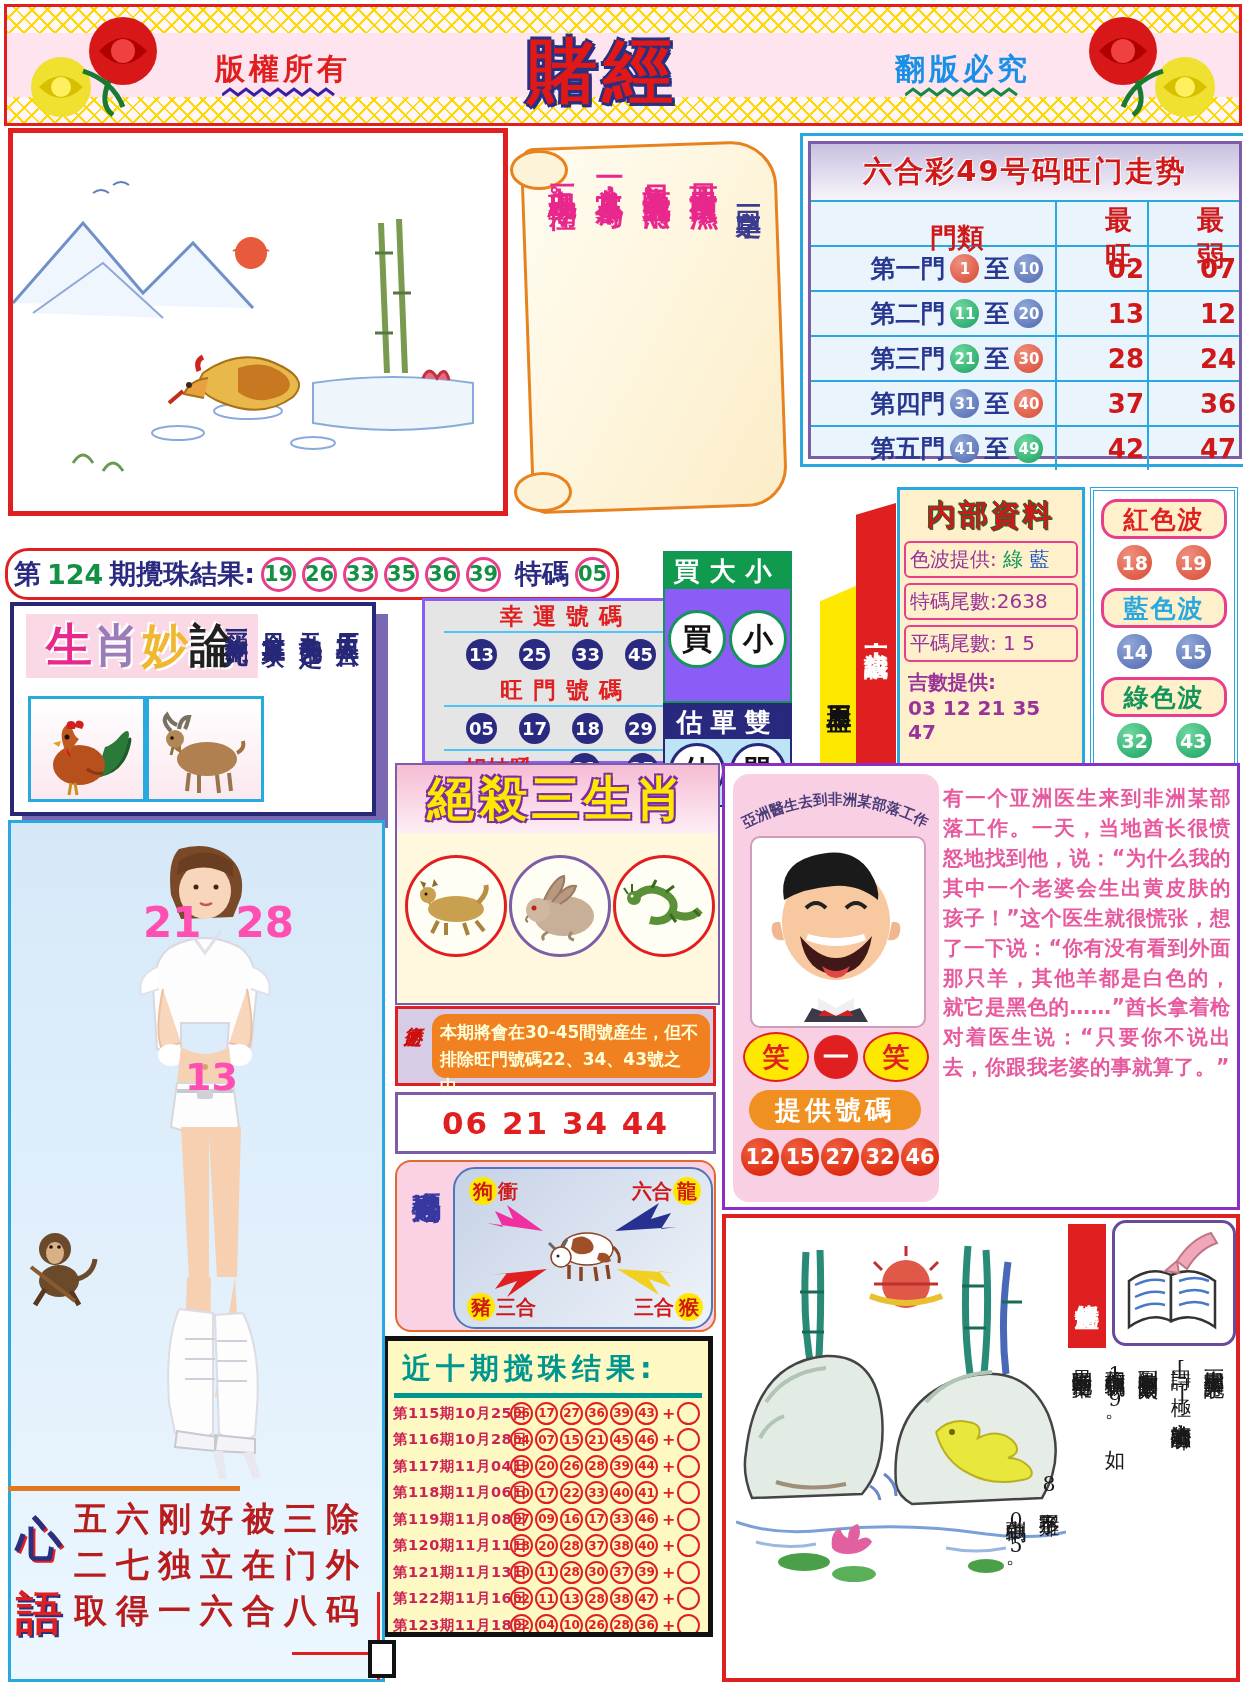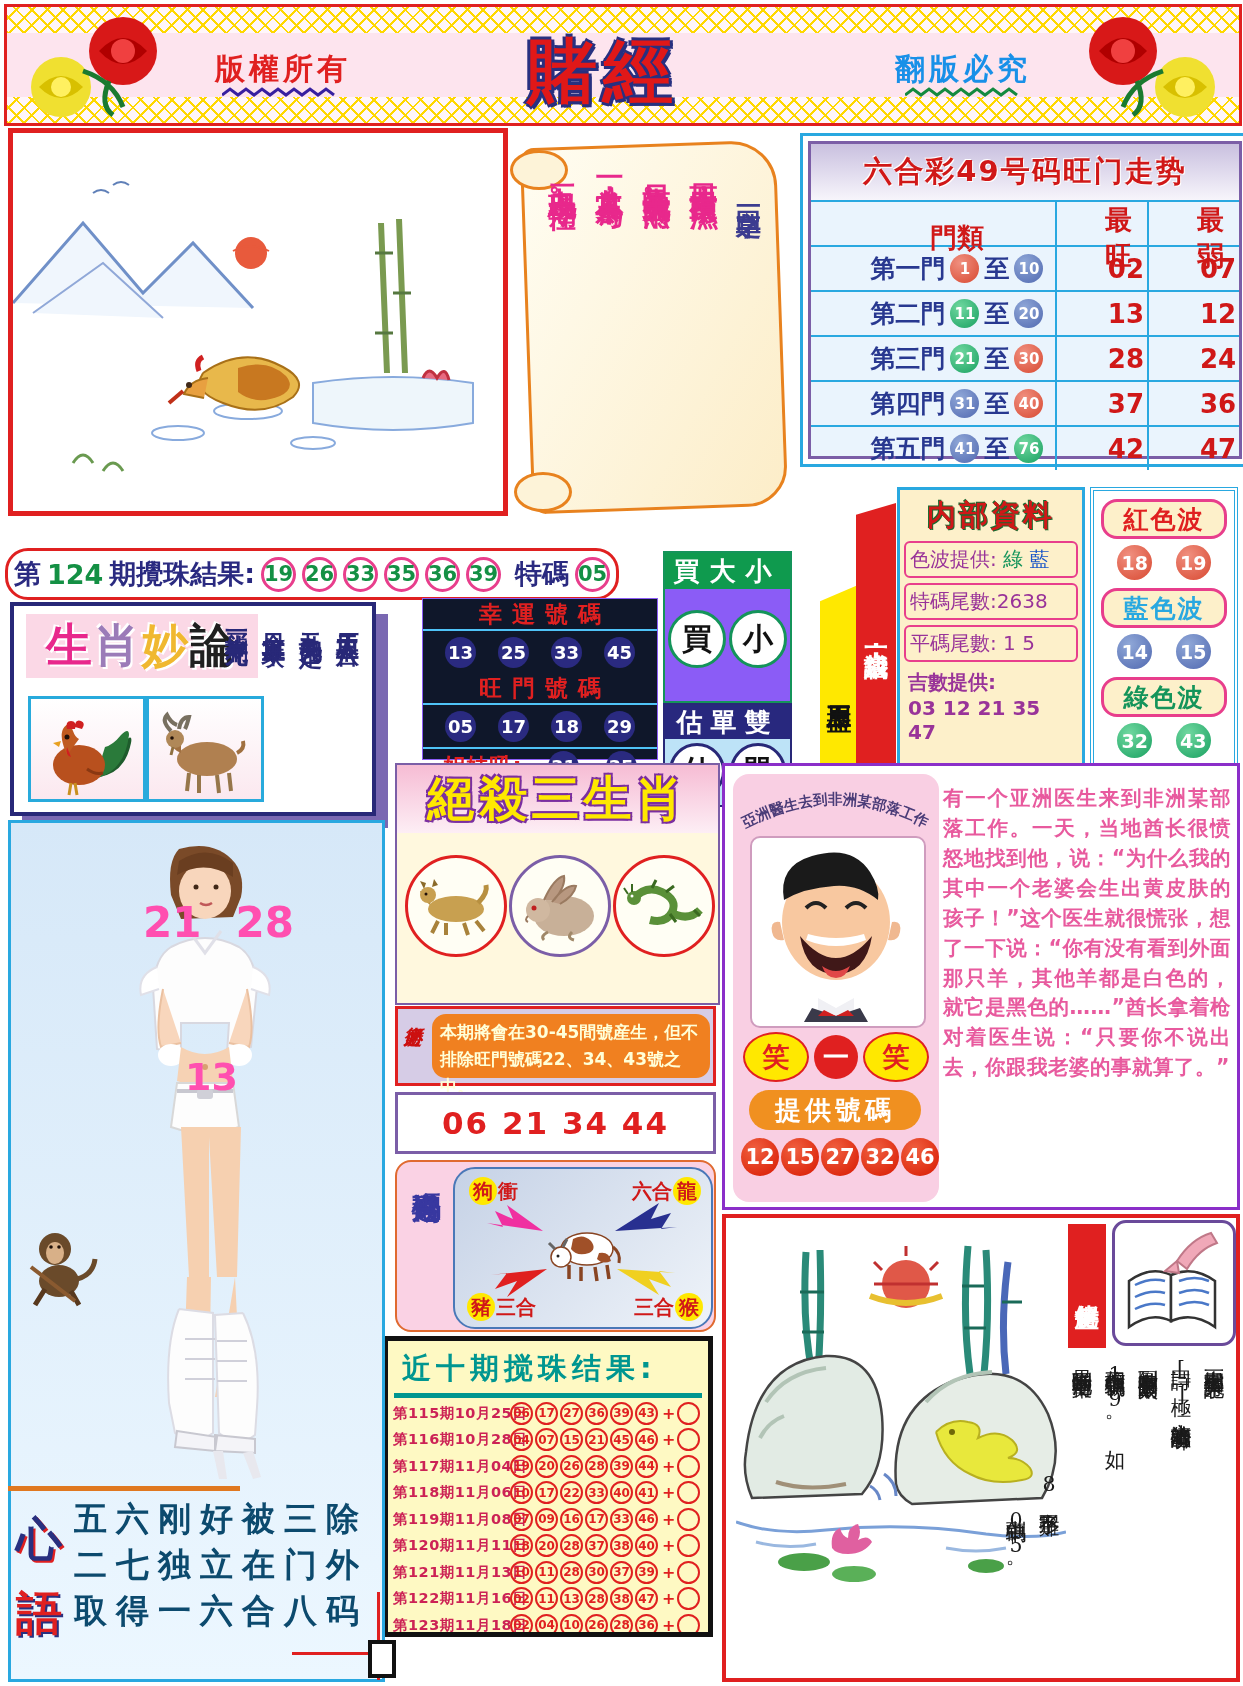--- a/index.html
+++ b/index.html
@@ -61,21 +61,21 @@
     box-shadow:12px 12px 0 0 #7a68b2;}
   #ztalk-title{left:12px;top:8px;width:232px;height:64px;background:#fbd8e6;display:flex;
     align-items:center;justify-content:center;font-size:46px;font-weight:bold;letter-spacing:2px;}
   #ztalk-title span{text-shadow:2px 2px 0 #fff,-2px -2px 0 #fff;}
   .zc1{color:#e8288c;} .zc2{color:#9b7bb8;} .zc3{color:#f0b830;} .zc4{color:#202020;}
   .photo{position:absolute;top:90px;width:112px;height:100px;border:3px solid #28aadc;
     background:linear-gradient(#fff,#fbe8ef);display:flex;align-items:flex-end;justify-content:center;}
   #ztalk-poem{right:8px;top:8px;height:190px;font-size:23px;font-weight:bold;color:#282878;}
   #ztalk-poem .vline{margin-left:6px;letter-spacing:2px;}
   
-  #lucky{left:422px;top:598px;width:234px;height:160px;border:1px solid #8b5cf6;background:#0f172a;}
+  #lucky{left:422px;top:598px;width:234px;height:160px;border:3px solid #8b5cf6;background:#e5e5e5;padding-left:19px;}
   .lrow{display:flex;align-items:center;justify-content:space-evenly;}
   .lhead{height:30px;font-size:23px;font-weight:bold;color:#e02020;letter-spacing:10px;
      border-bottom:2px solid #4fc3f7;padding-left:10px;}
   .lballs{height:42px;}
   .lballs .ball{width:31px;height:31px;font-size:18px;}
   .lsis{height:34px;font-size:23px;font-weight:bold;color:#e02020;gap:6px;border-top:2px solid #4fc3f7;}
   
   #buy{left:663px;top:551px;width:125px;height:148px;border:2px solid #14945a;background:#8b5cf6;}
   #buy .bghead{background:#0f9a4e;color:#fff;height:36px;display:flex;align-items:center;
      justify-content:center;font-size:26px;font-weight:bold;letter-spacing:10px;}
@@ -156,21 +156,21 @@
      box-sizing:border-box;margin-right:2px;background:transparent;}
   .plus{color:#e02020;font-weight:bold;font-size:16px;margin:0 2px;}
   
   #leftcol{left:8px;top:820px;width:377px;height:862px;border:3px solid #29a8e0;
      background:linear-gradient(#d6e8f8,#ecf7ff);box-sizing:border-box;}
   #orange-line{left:8px;top:1486px;width:232px;height:5px;background:#e07820;}
   #heart-label{left:16px;top:1502px;font-size:46px;font-weight:bold;line-height:74px;
      font-family:"DejaVu Serif",serif;}
   #heart-label .h1{color:#283080;text-shadow:2px 2px 0 #e02020;}
   #heart-label .h2{color:#e02020;text-shadow:2px 2px 0 #283080;}
-  #heart-lines{left:74px;top:1496px;font-size:33px;font-weight:bold;color:#0c4a6e;line-height:46px;
+  #heart-lines{left:74px;top:1496px;font-size:33px;font-weight:bold;color:#b91c1c;line-height:46px;
      letter-spacing:9px;font-family:"DejaVu Serif",serif;}
   .red-deco-v{left:377px;top:1592px;width:3px;height:88px;background:#e02020;}
   .red-deco-h{left:292px;top:1652px;width:88px;height:3px;background:#e02020;}
   .deco-box{left:368px;top:1640px;width:20px;height:30px;border:4px solid #111;background:#fff;}
   
   #joke{left:722px;top:763px;width:518px;height:447px;border:3px solid #8b2fc9;background:#fff;
      box-sizing:border-box;}
   #joke-pink{position:absolute;left:8px;top:8px;width:206px;height:428px;background:#f9cfe3;
      border-radius:16px;}
   #joke-arc{position:absolute;left:4px;top:2px;width:198px;height:56px;}
@@ -324,21 +324,21 @@
             <span class="ball b-red">40</span>
           </div>
         <div class="tcell">37</div>
         <div class="tcell">36</div>
       </div>
       <div class="trow">
         <div class="tcell gate">
             <span>第五門</span>
             <span class="ball b-blue">41</span>
             <span>至</span>
-            <span class="ball b-green">76</span>
+            <span class="ball b-green">49</span>
           </div>
         <div class="tcell">42</div>
         <div class="tcell">47</div>
       </div>
     </div>
   </div>
 
   <div class="abs" id="result">
     <span>第</span>
       <span class="issue">124</span>

